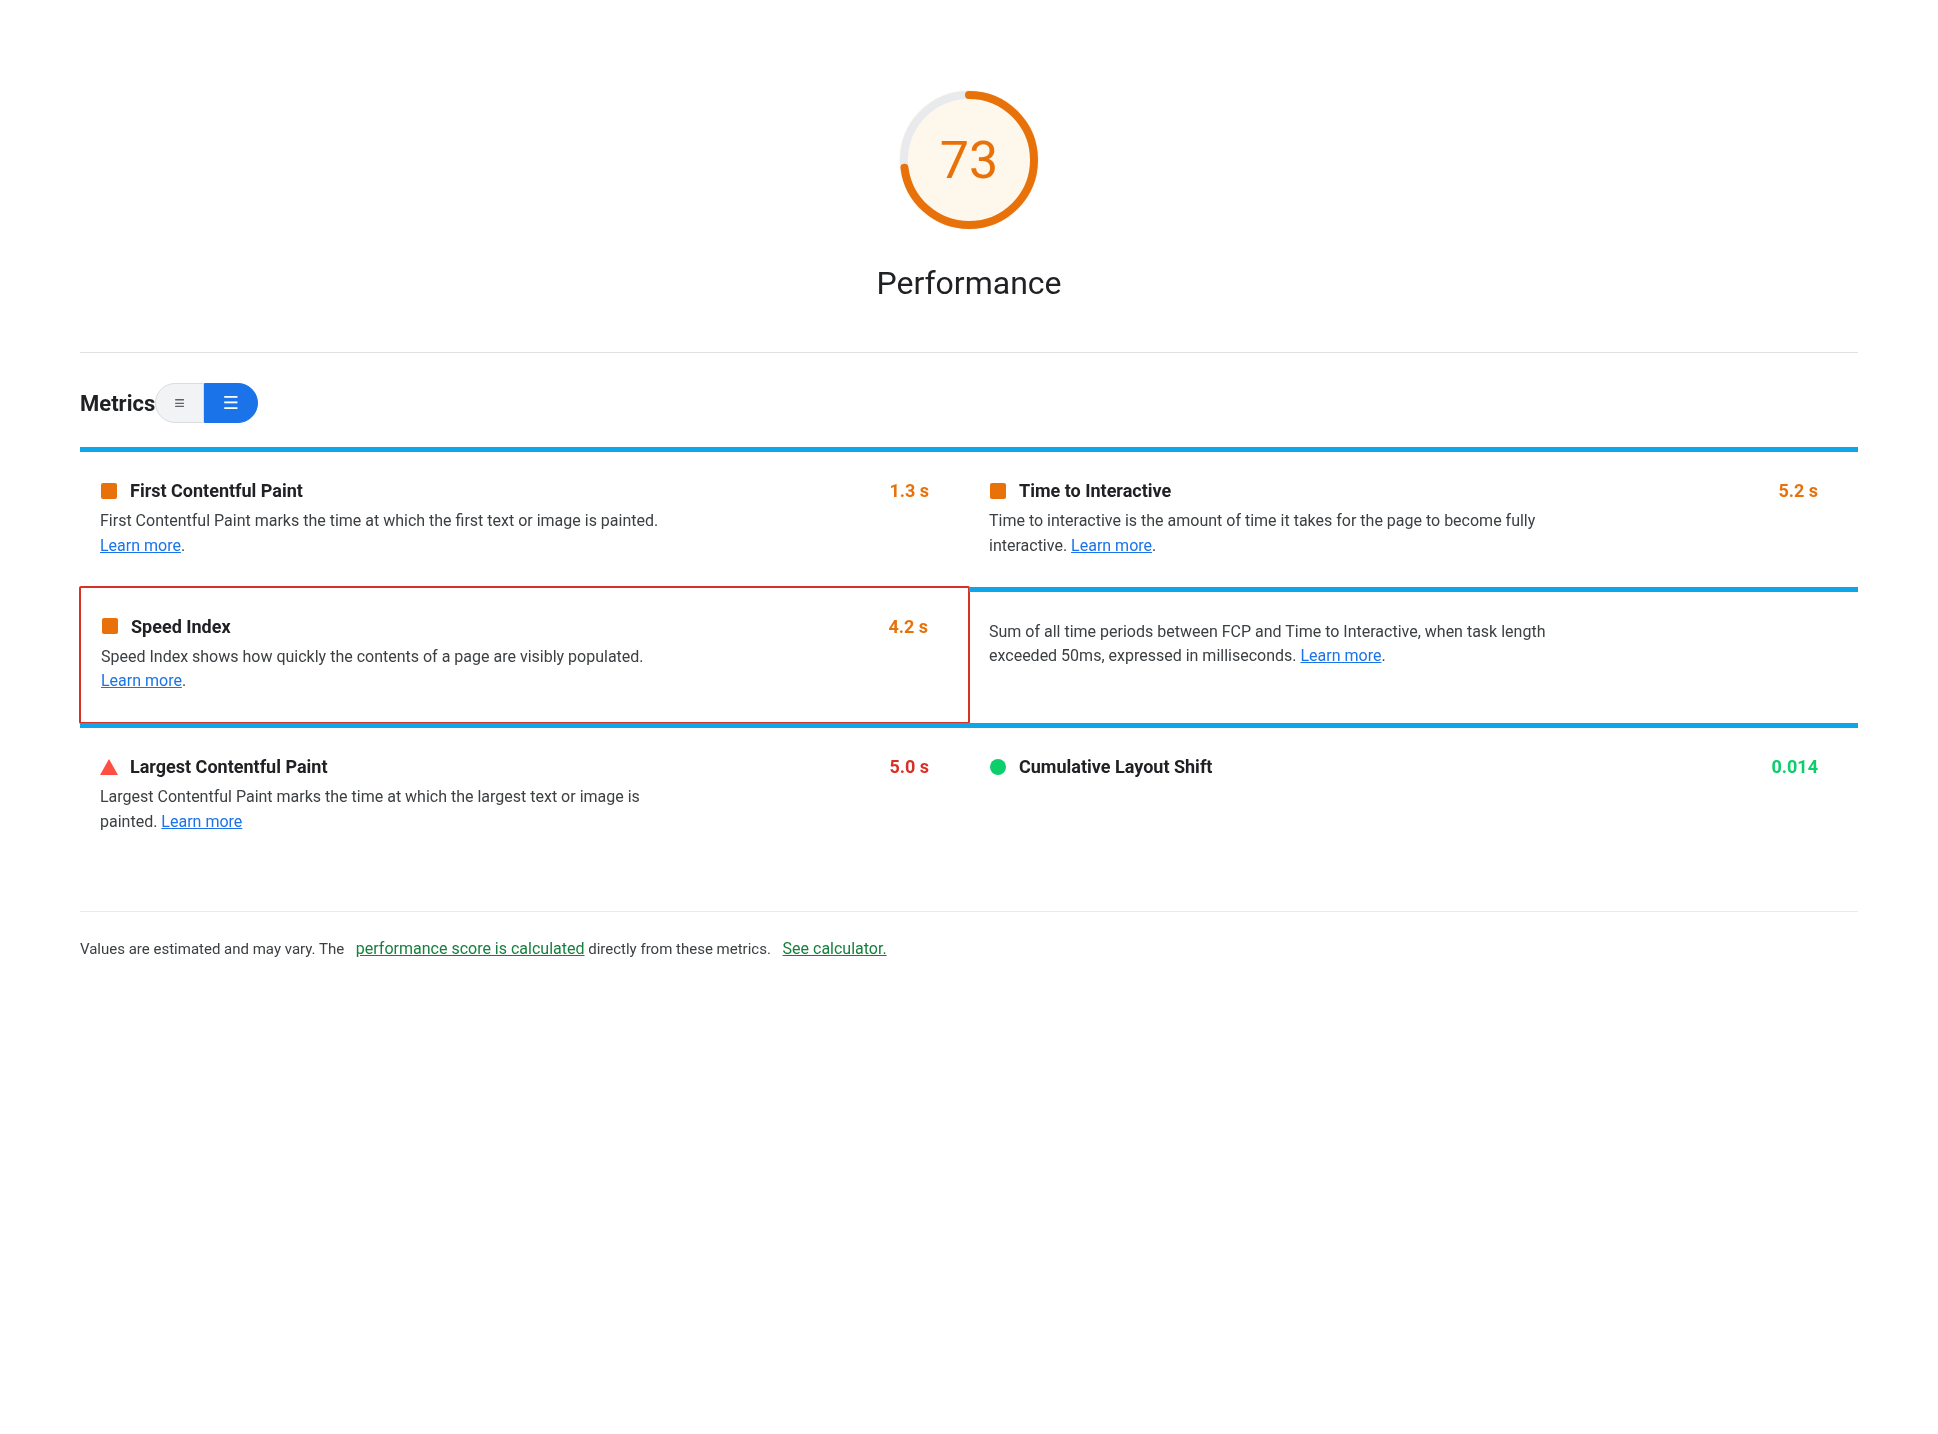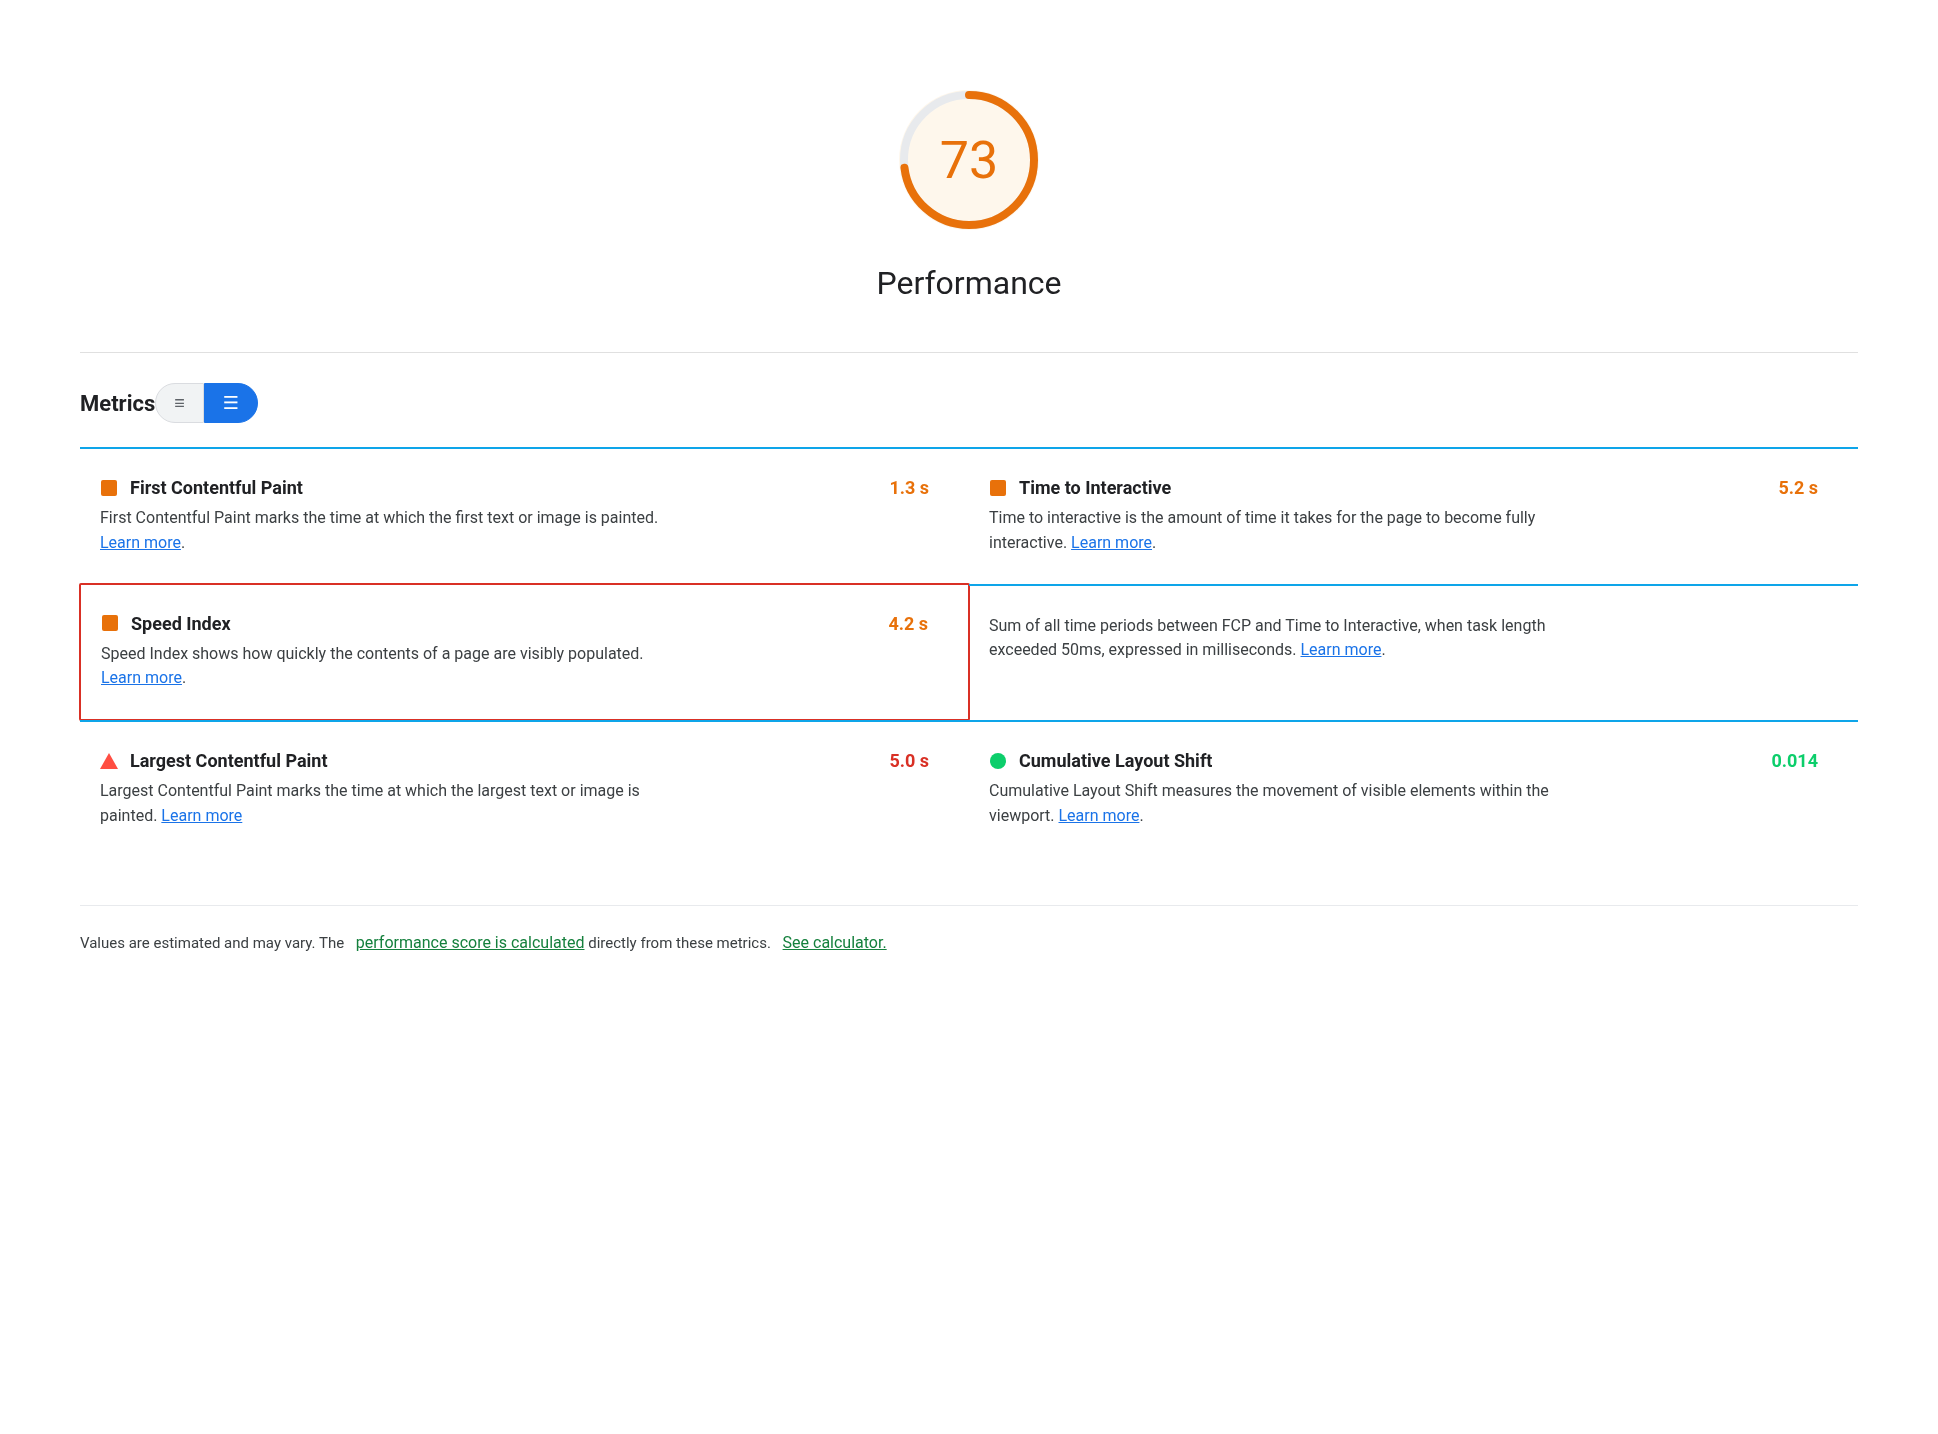--- a/index.html
+++ b/index.html
@@ -104,21 +104,21 @@
 
     
     .metrics-grid {
       display: grid;
       grid-template-columns: 1fr 1fr;
       gap: 0;
     }
 
     .metric-item {
       padding: 28px 40px 28px 20px;
-      border-top: 2px solid #0ea5e9;
+      border-top: 5px solid #0ea5e9;
       display: flex;
       flex-direction: column;
       gap: 8px;
     }
 
     .metric-item.highlighted {
       border: 2px solid #d93025;
       margin: -1px;
       border-radius: 2px;
     }
@@ -318,24 +318,20 @@
     <div class="metric-item">
       <div class="metric-header">
         <div class="metric-name-row">
           <div class="metric-icon">
             <div class="icon-green-circle"></div>
           </div>
           <span class="metric-name">Cumulative Layout Shift</span>
         </div>
         <span class="metric-value green">0.014</span>
       </div>
-      <div class="metric-description">
-        Cumulative Layout Shift measures the movement of visible elements within the viewport.
-        <a href="#" class="metric-link">Learn more</a>.
-      </div>
     </div>
 
   </div>
 </div>
 
 <div class="footer-section">
   <span>Values are estimated and may vary. The </span><a href="#" class="metric-link">performance score is calculated</a><span> directly from these metrics. </span><a href="#" class="metric-link">See calculator.</a>
 </div>
 
 </body></html>

